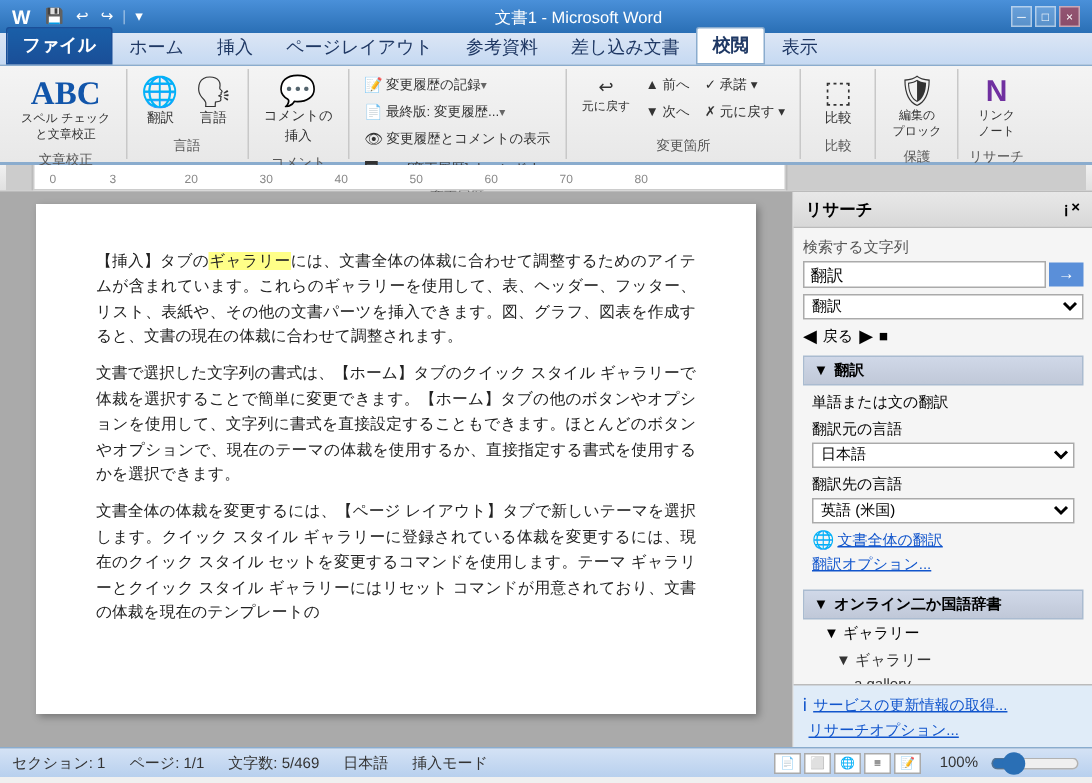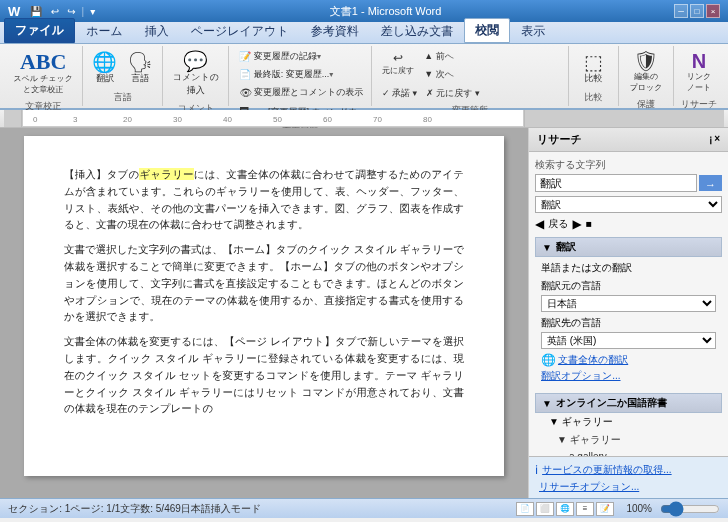--- a/index.html
+++ b/index.html
@@ -207,21 +207,21 @@
       color: #1155cc;
     }
 
     
     .status-bar {
       background: linear-gradient(to bottom, #d4e2f5, #b8d0ee);
       height: 20px;
       display: flex;
       align-items: center;
       padding: 0 8px;
-      gap: 0;
+      gap: 16px;
       font-size: 10px;
       color: #333;
       border-top: 1px solid #8aacce;
     }
     .status-right {
       margin-left: auto;
       display: flex;
       align-items: center;
       gap: 8px;
     }
@@ -355,21 +355,21 @@
   <div class="ribbon-group" style="min-width:90px;">
     <div style="display:flex;gap:2px;width:100%;flex-wrap:wrap;">
       <div class="ribbon-btn" style="min-width:35px;">
         <div class="ribbon-icon-small">↩</div>
         <div class="ribbon-btn-label" style="font-size:8px;">元に戻す</div>
       </div>
       <div style="display:flex;flex-direction:column;gap:1px;">
         <div class="ribbon-btn-sm">▲ 前へ</div>
         <div class="ribbon-btn-sm">▼ 次へ</div>
       </div>
-      <div style="display:flex;gap:1px;">
+      <div style="display:flex;flex-direction:column;gap:1px;">
         <div class="ribbon-btn-sm">✓ 承諾 ▾</div>
         <div class="ribbon-btn-sm">✗ 元に戻す ▾</div>
       </div>
     </div>
     <div class="ribbon-group-label">変更箇所</div>
   </div>
 
   <div class="ribbon-group" style="min-width:50px;">
     <div class="ribbon-items">
       <div class="ribbon-btn">

